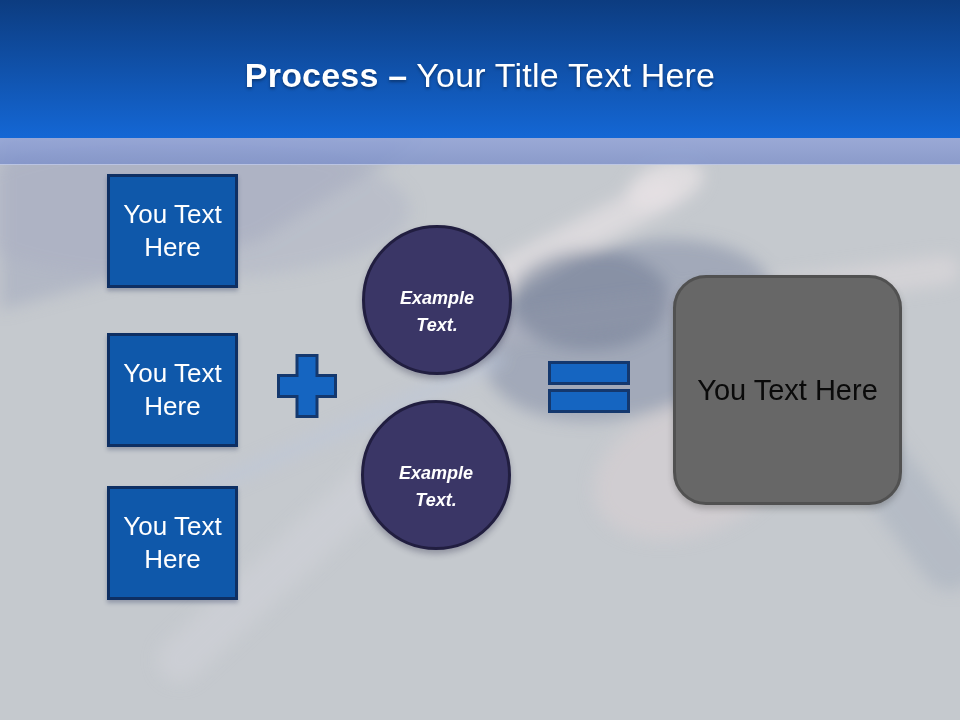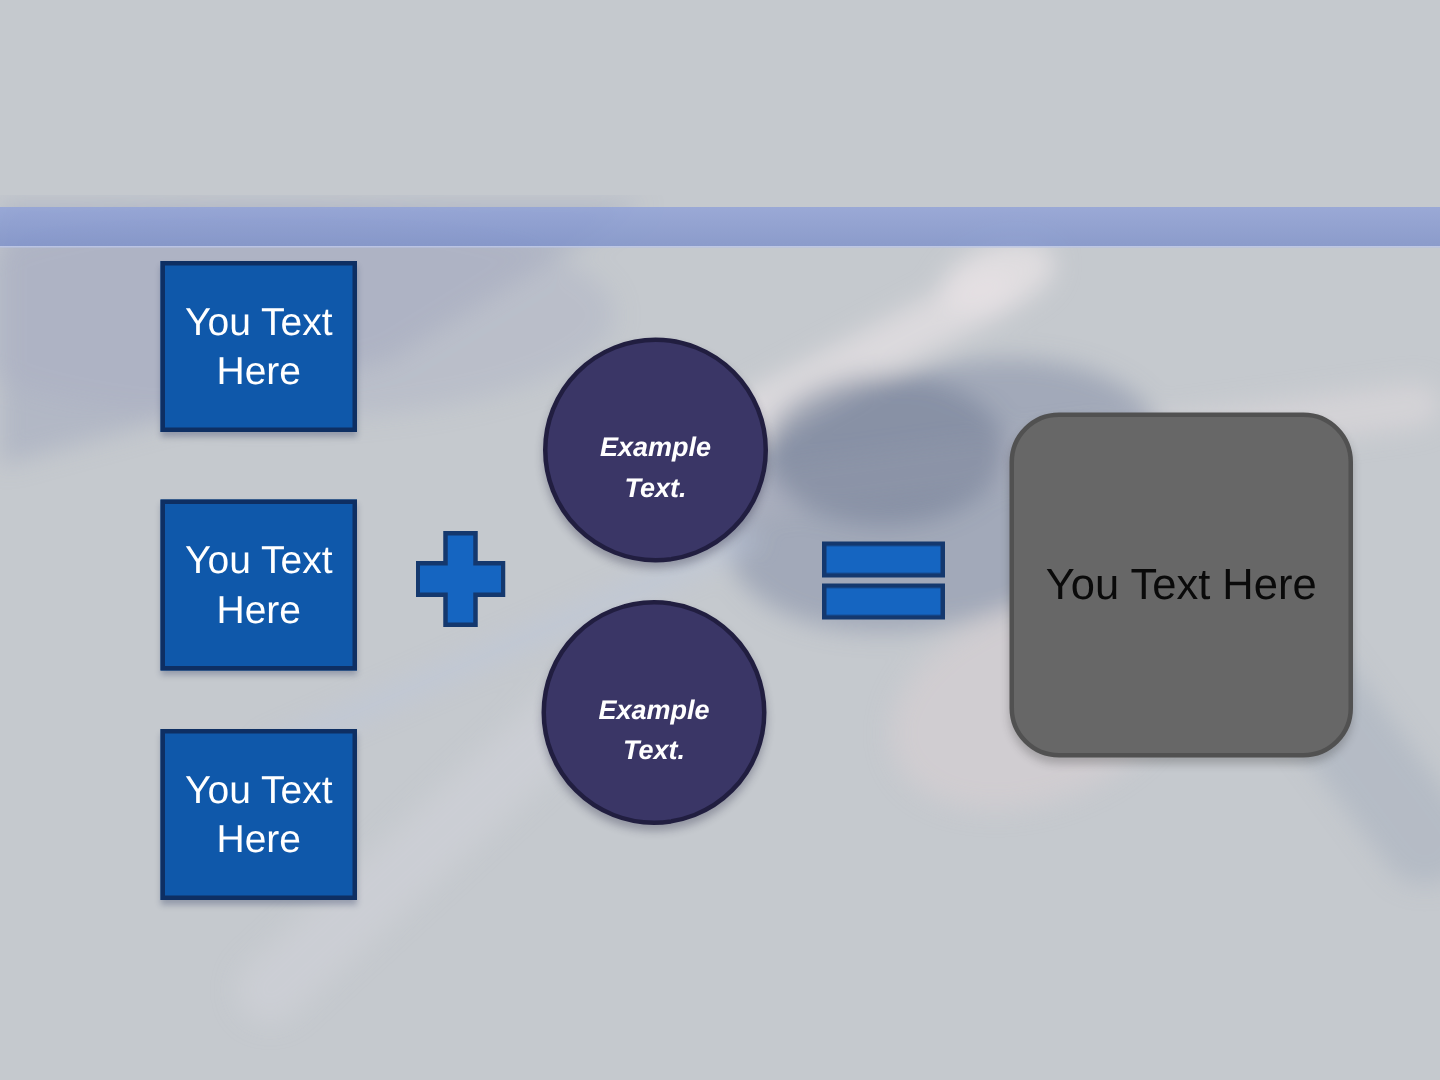--- a/index.html
+++ b/index.html
@@ -98,20 +98,25 @@
       <line x1="455" y1="205" x2="945" y2="140" stroke="#ded9dd" stroke-width="30" stroke-linecap="round" opacity="0.60"></line>
       <ellipse cx="630" cy="200" rx="150" ry="85" fill="#808aa3" opacity="0.50" transform="rotate(-15 630 200)"></ellipse>
       <ellipse cx="590" cy="170" rx="80" ry="50" fill="#6d7992" opacity="0.50"></ellipse>
       <ellipse cx="690" cy="340" rx="100" ry="65" fill="#d9d0d4" opacity="0.55" transform="rotate(-20 690 340)"></ellipse>
       <line x1="830" y1="270" x2="950" y2="430" stroke="#a3aaba" stroke-width="60" stroke-linecap="round" opacity="0.45"></line>
       <line x1="180" y1="530" x2="430" y2="300" stroke="#d3d6dc" stroke-width="45" stroke-linecap="round" opacity="0.45"></line>
       <line x1="500" y1="230" x2="180" y2="370" stroke="#bcc6de" stroke-width="10" stroke-linecap="round" opacity="0.65"></line>
     </g>
   </svg>
 
+  <div class="header">
+    <div class="title">
+      <span class="t-bold">Process –</span><span class="t-reg"> Your Title Text Here</span>
+    </div>
+  </div>
 
   <div class="band"></div>
 
   <div class="input-box b1">
     <span>You Text Here</span>
   </div>
   <div class="input-box b2">
     <span>You Text Here</span>
   </div>
   <div class="input-box b3">

